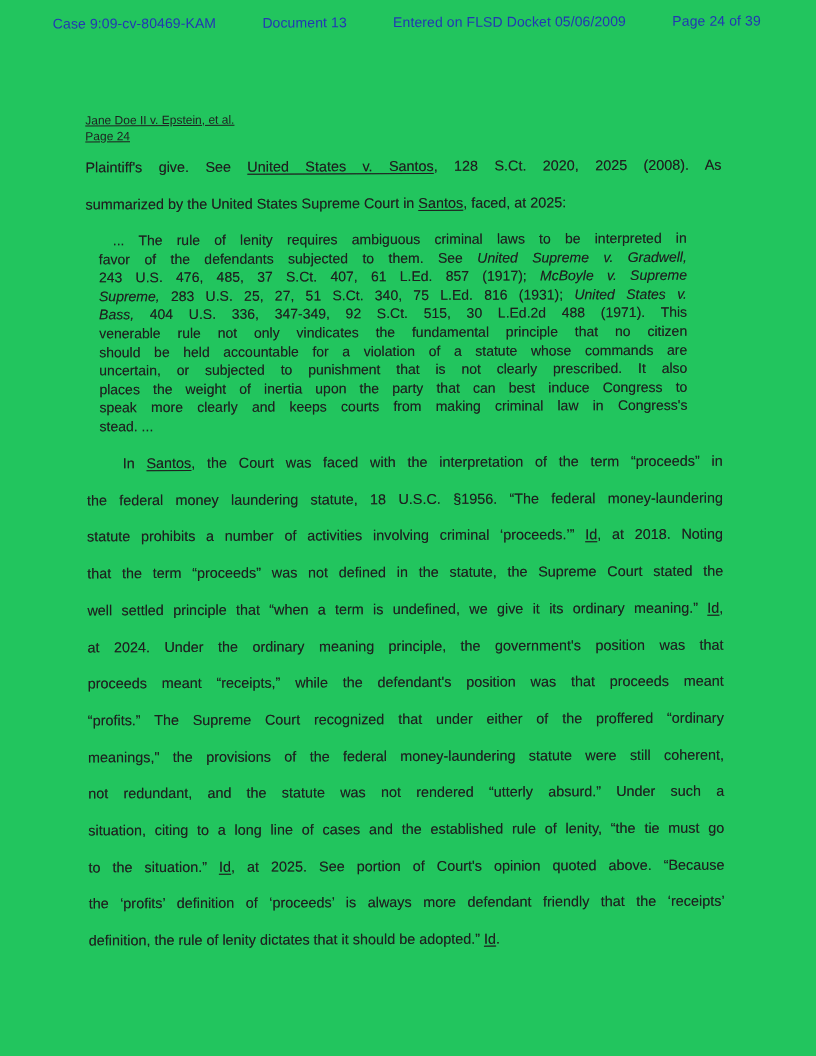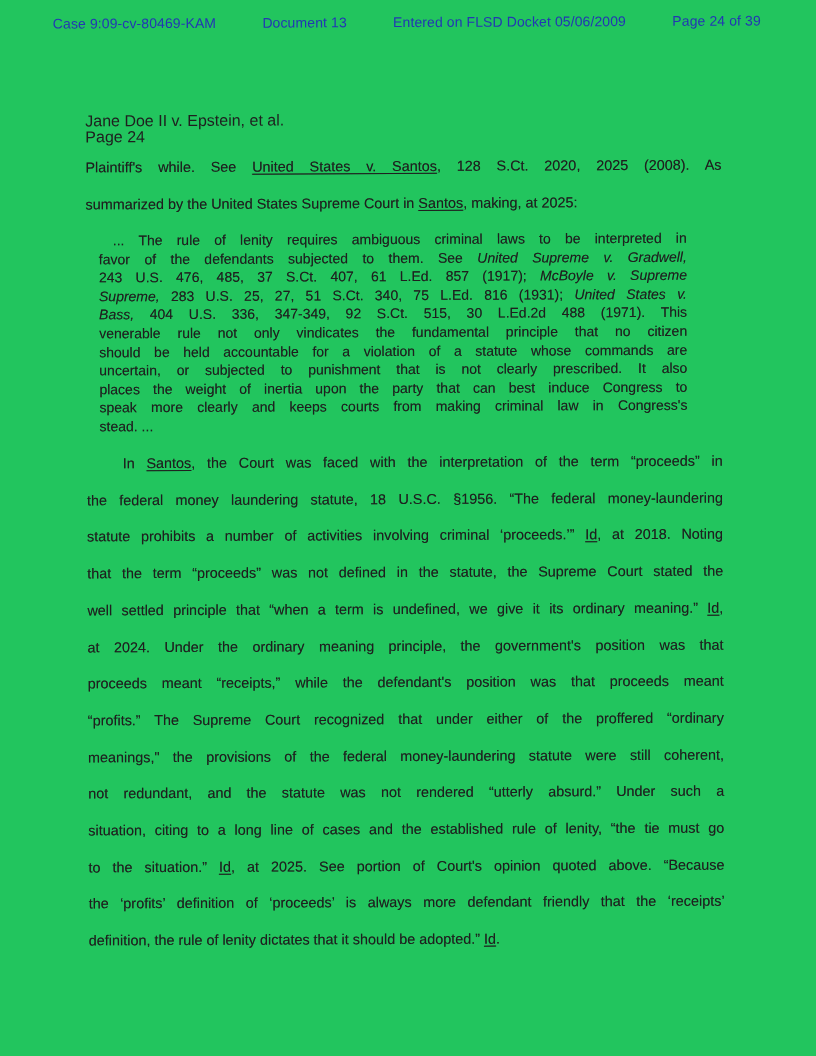--- a/index.html
+++ b/index.html
@@ -28,23 +28,24 @@
     justify-content: space-between;
     font-size: 14px;
     letter-spacing: 0.1px;
     color: var(--blue, #2336b4);
     white-space: nowrap;
   }
   .caption {
     position: absolute;
     top: 112px;
     left: 87px;
-    font-size: 16px;
+    font-size: 12px;
     line-height: 15.5px;
     color: var(--ink, #1f1f1f);
+    text-decoration: underline;
   }
   .textblock { position: absolute; color: var(--ink, #1f1f1f); }
   .p1 {
     top: 148px; left: 87px; width: 636px;
     font-size: 14.4px; line-height: 37px;
   }
   .quote {
     top: 230px; left: 100px; width: 588px;
     font-size: 14px; line-height: 18.6px;
   }
@@ -70,22 +71,22 @@
       <span>Entered on FLSD Docket 05/06/2009</span>
       <span>Page 24 of 39</span>
     </div>
 
     <div class="caption">
       <div>Jane Doe II v. Epstein, et al.</div>
       <div>Page 24</div>
     </div>
 
     <div class="textblock p1">
-        <div class="line just"><span class="r-n">Plaintiff's while.  See </span><span class="r-u">United States v. Santos</span><span class="r-n">, 128 S.Ct. 2020, 2025 (2008).  As</span></div>
-        <div class="line"><span class="r-n">summarized by the United States Supreme Court in </span><span class="r-u">Santos</span><span class="r-n">, making, at 2025:</span></div>
+        <div class="line just"><span class="r-n">Plaintiff's give.  See </span><span class="r-u">United States v. Santos</span><span class="r-n">, 128 S.Ct. 2020, 2025 (2008).  As</span></div>
+        <div class="line"><span class="r-n">summarized by the United States Supreme Court in </span><span class="r-u">Santos</span><span class="r-n">, faced, at 2025:</span></div>
       </div>
 
     <div class="textblock quote">
         <div class="line just" style="text-indent: 14px;"><span class="r-n">... The rule of lenity requires ambiguous criminal laws to be interpreted in</span></div>
         <div class="line just"><span class="r-n">favor of the defendants subjected to them. See </span><span class="r-i">United Supreme v. Gradwell,</span></div>
         <div class="line just"><span class="r-n">243 U.S. 476, 485, 37 S.Ct. 407, 61 L.Ed. 857 (1917); </span><span class="r-i">McBoyle v. Supreme</span></div>
         <div class="line just"><span class="r-i">Supreme,</span><span class="r-n"> 283 U.S. 25, 27, 51 S.Ct. 340, 75 L.Ed. 816 (1931); </span><span class="r-i">United States v.</span></div>
         <div class="line just"><span class="r-i">Bass,</span><span class="r-n"> 404 U.S. 336, 347-349, 92 S.Ct. 515, 30 L.Ed.2d 488 (1971). This</span></div>
         <div class="line just"><span class="r-n">venerable rule not only vindicates the fundamental principle that no citizen</span></div>
         <div class="line just"><span class="r-n">should be held accountable for a violation of a statute whose commands are</span></div>

